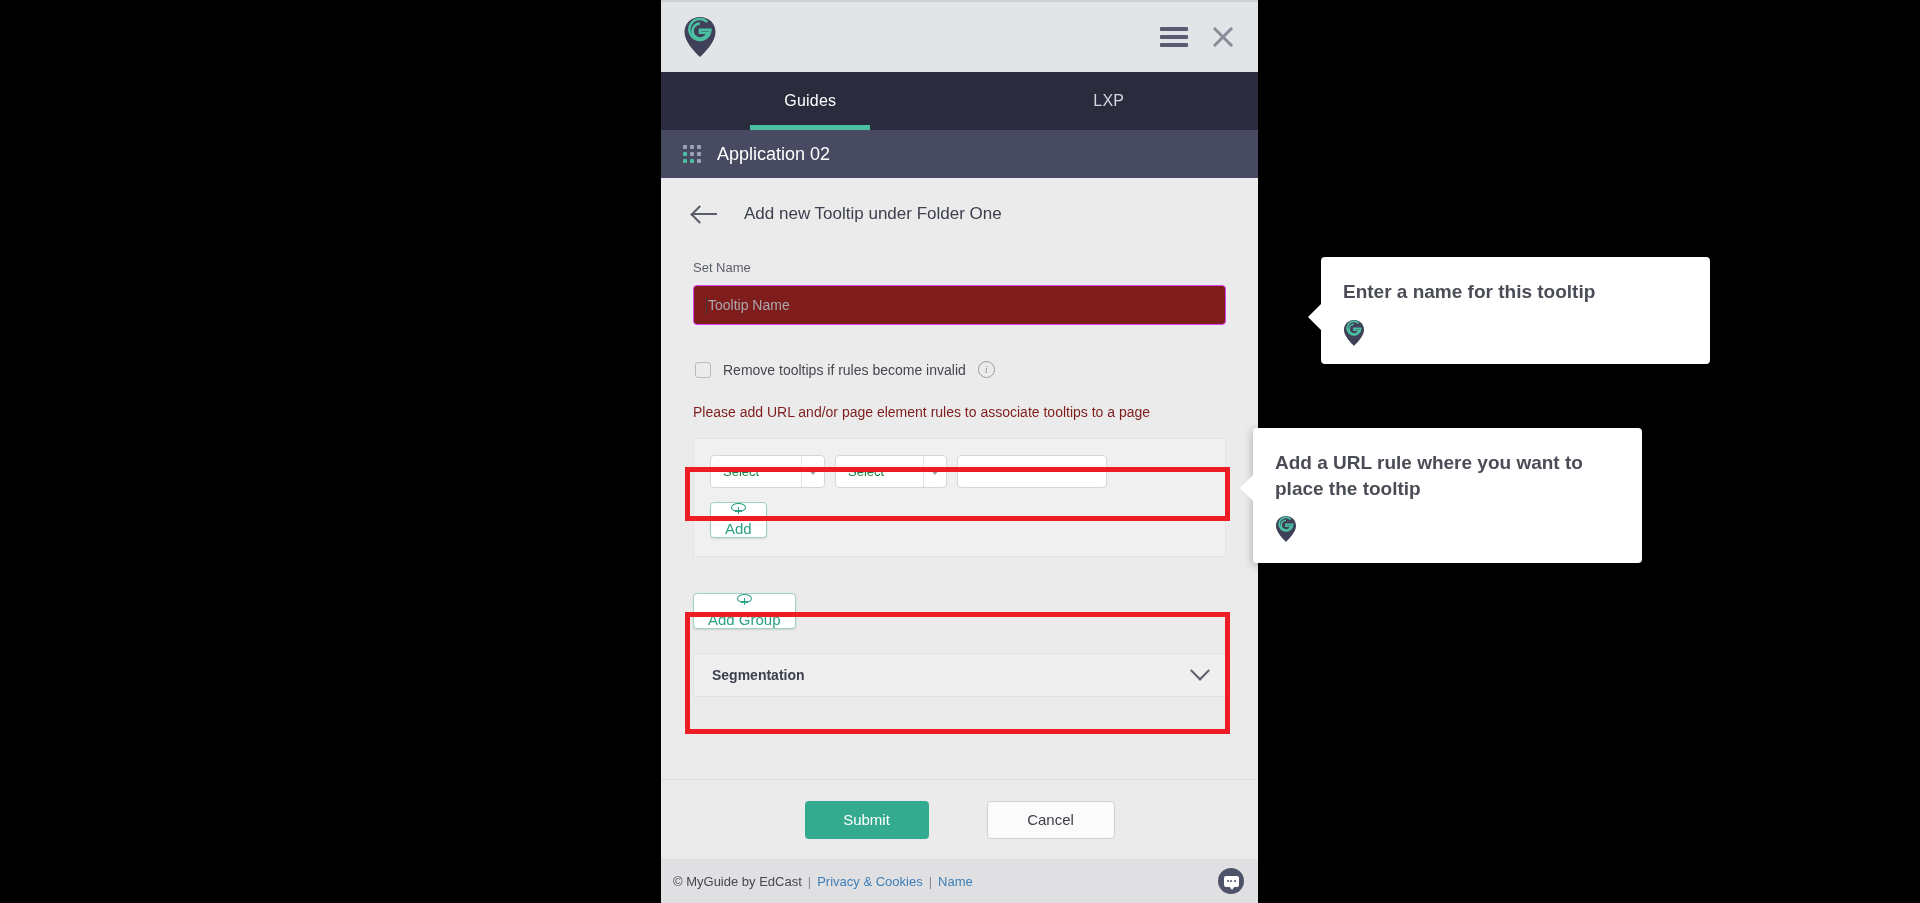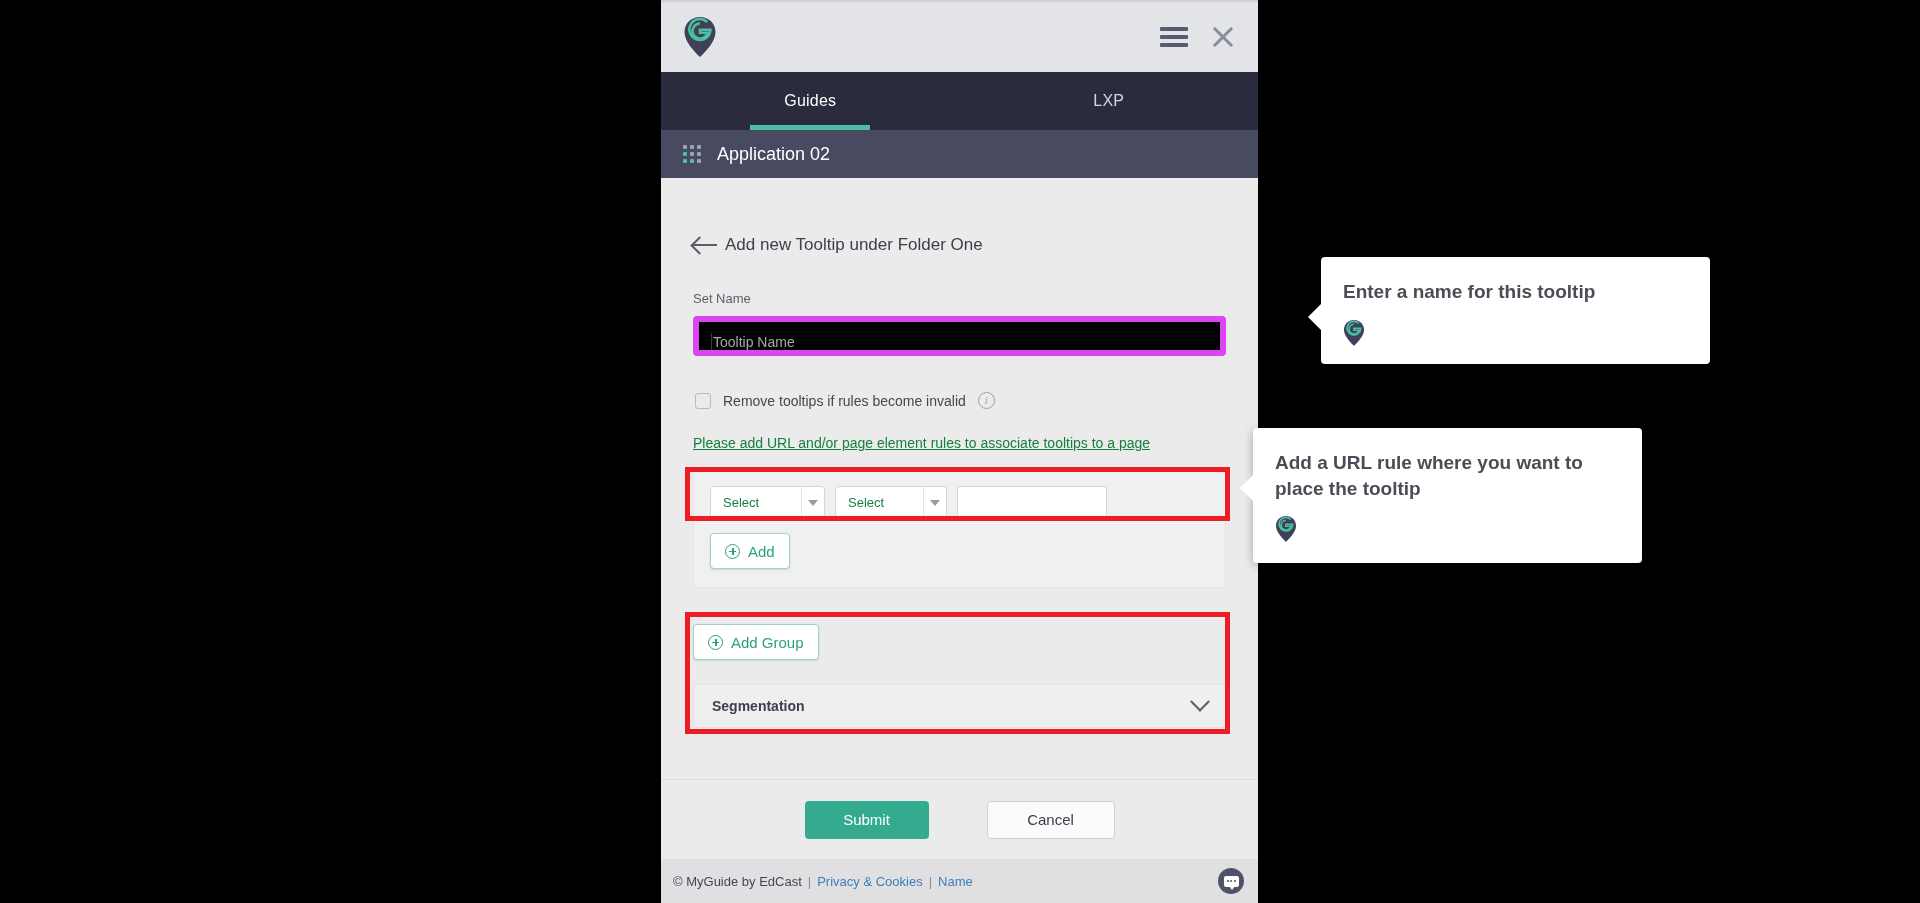--- a/index.html
+++ b/index.html
@@ -66,64 +66,64 @@
     padding-left: 22px; gap: 16px; flex:0 0 auto;
   }
   .grid-dots { display:grid; grid-template-columns: repeat(3, 4px); grid-template-rows: repeat(3, 4px); gap:3px; }
   .grid-dots i { display:block; width:4px; height:4px; background:#9fa2b5; border-radius:1px; }
   .grid-dots i.g { background:#4bbfa2; }
   .appbar-title { color:#ffffff; font-size:18px; }
 
   
   .panel-body { flex:1 1 auto; background:#ebebeb; position:relative; overflow:hidden; }
 
-  .crumb-row { display:flex; align-items:center; gap:6px; padding: 26px 0 0 32px; margin-top: 31px; }
+  .crumb-row { display:flex; align-items:center; gap:25px; padding: 26px 0 0 32px; }
   .back-arrow { width:26px; height:20px; position:relative; cursor:pointer; }
   .back-arrow::before {
     content:""; position:absolute; left:0; top:9px; width:24px; height:2px; background:#5a5d6b;
   }
   .back-arrow::after {
     content:""; position:absolute; left:0; top:4px; width:11px; height:11px;
     border-left:2px solid #5a5d6b; border-bottom:2px solid #5a5d6b;
     transform: rotate(45deg);
   }
   .crumb-title { font-size:17px; color:#3c3f4c; }
 
   .field-label { font-size:13px; color:#5b5e6b; padding: 36px 0 0 32px; }
 
   
   .redbox { position:absolute; border:5px solid #ee1c25; }
   #redbox-name { left: 24px; top: 289px; width: 545px; height: 54px; }
   #redbox-rules { left: 24px; top: 434px; width: 545px; height: 122px; }
 
   .name-input-wrap { padding: 10px 32px 0 32px; }
   .name-input {
-    width: 100%; height: 40px; border:6px solid #d946ef; border-radius:4px;
-    background:#000000; padding: 0 12px; font-size:14px; color:#9a9a9a;
+    width: 100%; height: 40px; border:1px solid #d946ef; border-radius:4px;
+    background:#7f1d1d; padding: 0 12px; font-size:14px; color:#9a9a9a;
     font-family:"Liberation Sans", sans-serif;
-    display:flex; align-items:flex-end;
+    display:flex; align-items:center;
   }
   .caret {
     display:inline-block; width:1px; height:17px; background:#3b3b3b; margin-right:1px;
   }
   .ph { color:#a9a9ad; }
 
   .checkbox-row { display:flex; align-items:center; gap:12px; padding: 36px 0 0 34px; }
   .cb {
     width:16px; height:16px; border:1.5px solid #b9bac0; border-radius:3px; background:#ebebeb;
     cursor:pointer;
   }
   .cb-label { font-size:14px; color:#44474f; }
   .info-icon {
     width:17px; height:17px; border-radius:50%; border:1.5px solid #9a9ca4;
     color:#9a9ca4; font-size:11px; line-height:14px; text-align:center;
     font-family:"Liberation Serif", serif; font-style:italic; cursor:pointer;
   }
 
-  .hint-text { font-size:14px; color:#15803d; padding: 26px 4px 0 32px; text-decoration: underline; }
+  .hint-text { font-size:14px; color:#7f1d1d; padding: 26px 4px 0 32px; }
 
   .rules-box {
     margin: 18px 32px 0 32px; background:#f0f0f0; border:1px solid #e4e4e4;
     padding: 16px 16px 18px 16px;
   }
   .rules-row { display:flex; align-items:center; gap:10px; }
   .sel {
     height: 33px; background:#fff; border:1px solid #d5d5d5; border-radius:4px;
     display:flex; align-items:center; position:relative;
   }
@@ -140,21 +140,21 @@
   #sel-1 { width: 115px; }
   #sel-2 { width: 112px; }
   .rule-value {
     width: 150px; height:33px; background:#fff; border:1px solid #d5d5d5; border-radius:4px;
   }
 
   .btn-outline {
     margin-top: 14px; display:inline-flex; align-items:center; gap:8px;
     height: 36px; padding: 0 14px; background:#fff;
     border:1px solid #9fd2c4; border-radius:4px; color:#2aa183; font-size:15px;
-    cursor:pointer; box-shadow: 0 1px 2px rgba(0,0,0,.12);
+    cursor:pointer; box-shadow: 0 1px 2px rgba(0,0,0,.12); flex-direction: column;
   }
   .plus-circ {
     width:15px; height:15px; border-radius:50%; border:1.3px solid #2aa183;
     position:relative;
   }
   .plus-circ::before, .plus-circ::after {
     content:""; position:absolute; background:#2aa183;
   }
   .plus-circ::before { left:3px; top:6px; width:7px; height:1.5px; }
   .plus-circ::after  { left:6px; top:3px; width:1.5px; height:7px; }

